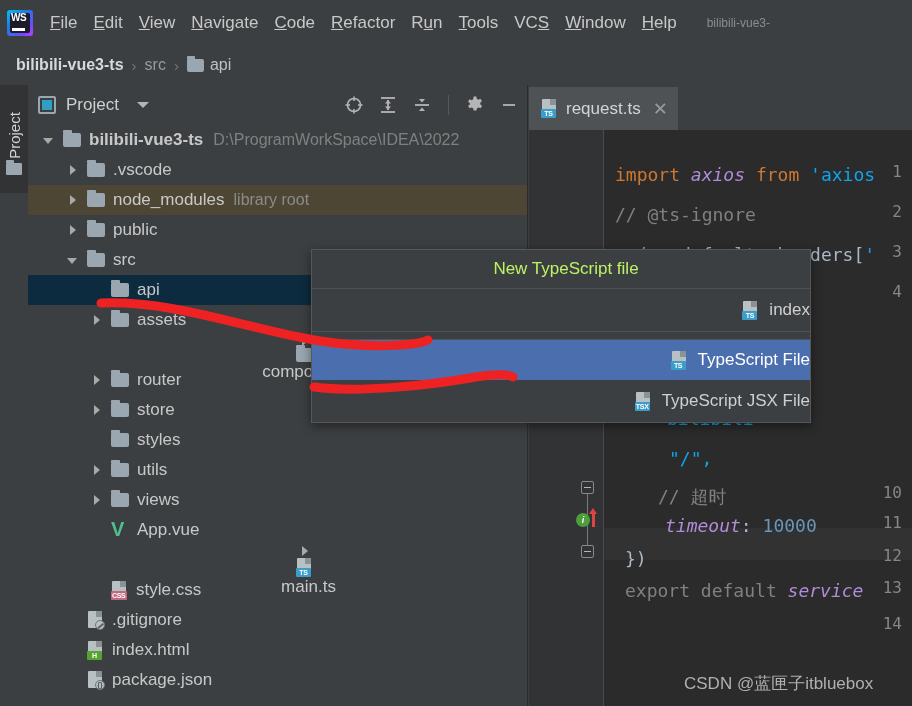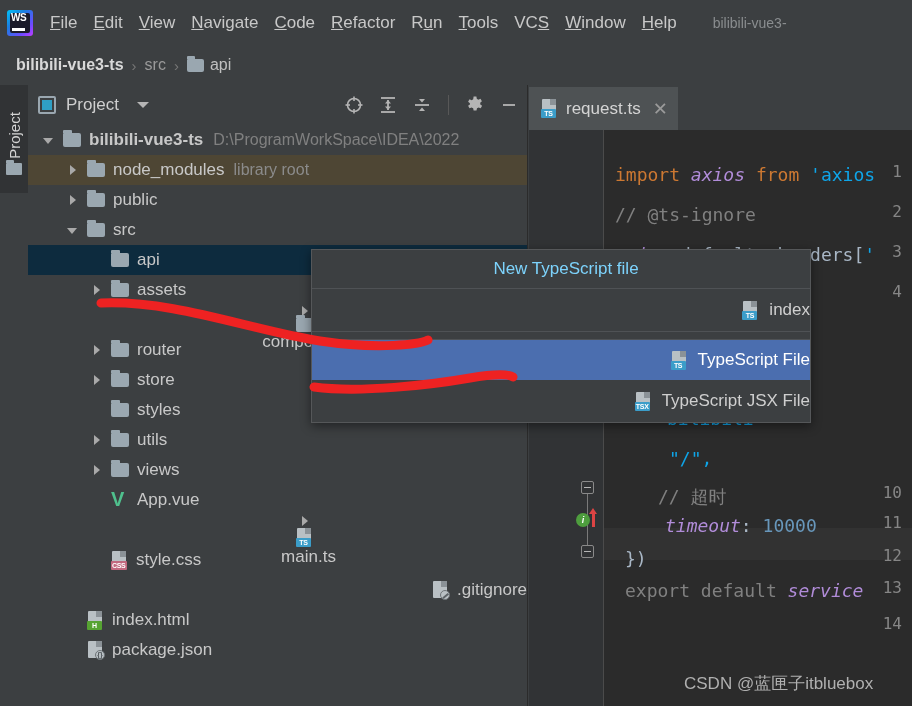--- a/index.html
+++ b/index.html
@@ -32,21 +32,21 @@
     letter-spacing:-.5px;line-height:10px;
   }
   .ws-logo .bar{
     position:absolute;left:5px;bottom:5px;width:13px;height:3px;background:#fff;
   }
   .menu-item{
     font-size:17px;color:#c8c8c8;padding:0 8px;line-height:45px;cursor:default;white-space:nowrap;
   }
   .menu-item .mn{text-decoration:underline;}
   .proj-name-top{
-    font-size:14px;color:#8a8d8f;margin-left:28px;white-space:nowrap;overflow:hidden;
+    font-size:12px;color:#8a8d8f;margin-left:22px;white-space:nowrap;overflow:hidden;
   }
 
   
   .breadcrumb{
     position:absolute;left:0;top:45px;width:912px;height:40px;
     background:#3c3f41;display:flex;align-items:center;padding-left:16px;box-sizing:border-box;
   }
   .crumb{font-size:16px;color:#c0c0c0;}
   .crumb.bold{font-weight:bold;color:#d8d8d8;}
   .crumb.dim{color:#9a9a9a;}
@@ -216,21 +216,21 @@
     border-left:4.5px solid transparent;border-right:4.5px solid transparent;border-bottom:6px solid #d44;
   }
 
   
   .popup{
     position:absolute;left:311px;top:249px;width:500px;height:174px;
     background:#3c3f41;border:1px solid #555759;box-sizing:border-box;
     box-shadow:0 3px 10px rgba(0,0,0,.45);
   }
   .popup-title{
-    height:38px;line-height:38px;text-align:center;font-size:17px;color:#7dd3fc;
+    height:38px;line-height:38px;text-align:center;font-size:17px;color:#bef264;
     border-bottom:1px solid #4f5255;
     padding-left:10px;
   }
   .popup-item{
     height:42px;display:flex;align-items:center;padding-left:16px;font-size:17px;color:#cfcfcf;justify-content:flex-end;
   }
   .popup-sep{height:7px;background:#3c3f41;border-top:1px solid #4f5255;border-bottom:1px solid #4f5255;}
   .popup-item.hl{background:#4b6eaf;color:#fff;height:40px;}
   .popup-item .fileicon{margin-right:10px;}
 
@@ -331,20 +331,25 @@
       </div>
     </div>
 
     <div class="tree" id="tree">
         <div class="row" style="padding-left: 14px;">
           <span class="arrow open" style="margin-right: 8px;"></span>
           <span class="folder"></span>
           <span style="font-weight: bold;">bilibili-vue3-ts</span>
           <span class="pathlabel">D:\ProgramWorkSpace\IDEA\2022</span>
         </div>
+        <div class="row" style="padding-left: 38px;">
+          <span class="arrow closed" style="margin-right: 8px;"></span>
+          <span class="folder"></span>
+          <span>.vscode</span>
+        </div>
         <div class="row libroot" style="padding-left: 38px;">
           <span class="arrow closed" style="margin-right: 8px;"></span>
           <span class="folder"></span>
           <span>node_modules</span>
           <span class="dimlabel">library root</span>
         </div>
         <div class="row" style="padding-left: 38px;">
           <span class="arrow closed" style="margin-right: 8px;"></span>
           <span class="folder"></span>
           <span>public</span>
@@ -410,21 +415,21 @@
         </div>
         <div class="row" style="padding-left: 62px;">
           <span class="arrow " style="margin-right: 8px;"></span>
           <span class="fileicon">
             <span class="page"></span>
             <span class="fold"></span>
             <span class="badge css">CSS</span>
           </span>
           <span>style.css</span>
         </div>
-        <div class="row" style="padding-left: 38px; justify-content: flex-end;">
+        <div class="row" style="padding-left: 38px;">
           <span class="arrow " style="margin-right: 8px;"></span>
           <span class="fileicon">
             <span class="page"></span>
             <span class="fold"></span>
             <span class="gearmark"></span>
           </span>
           <span>.gitignore</span>
         </div>
         <div class="row" style="padding-left: 38px;">
           <span class="arrow " style="margin-right: 8px;"></span>

